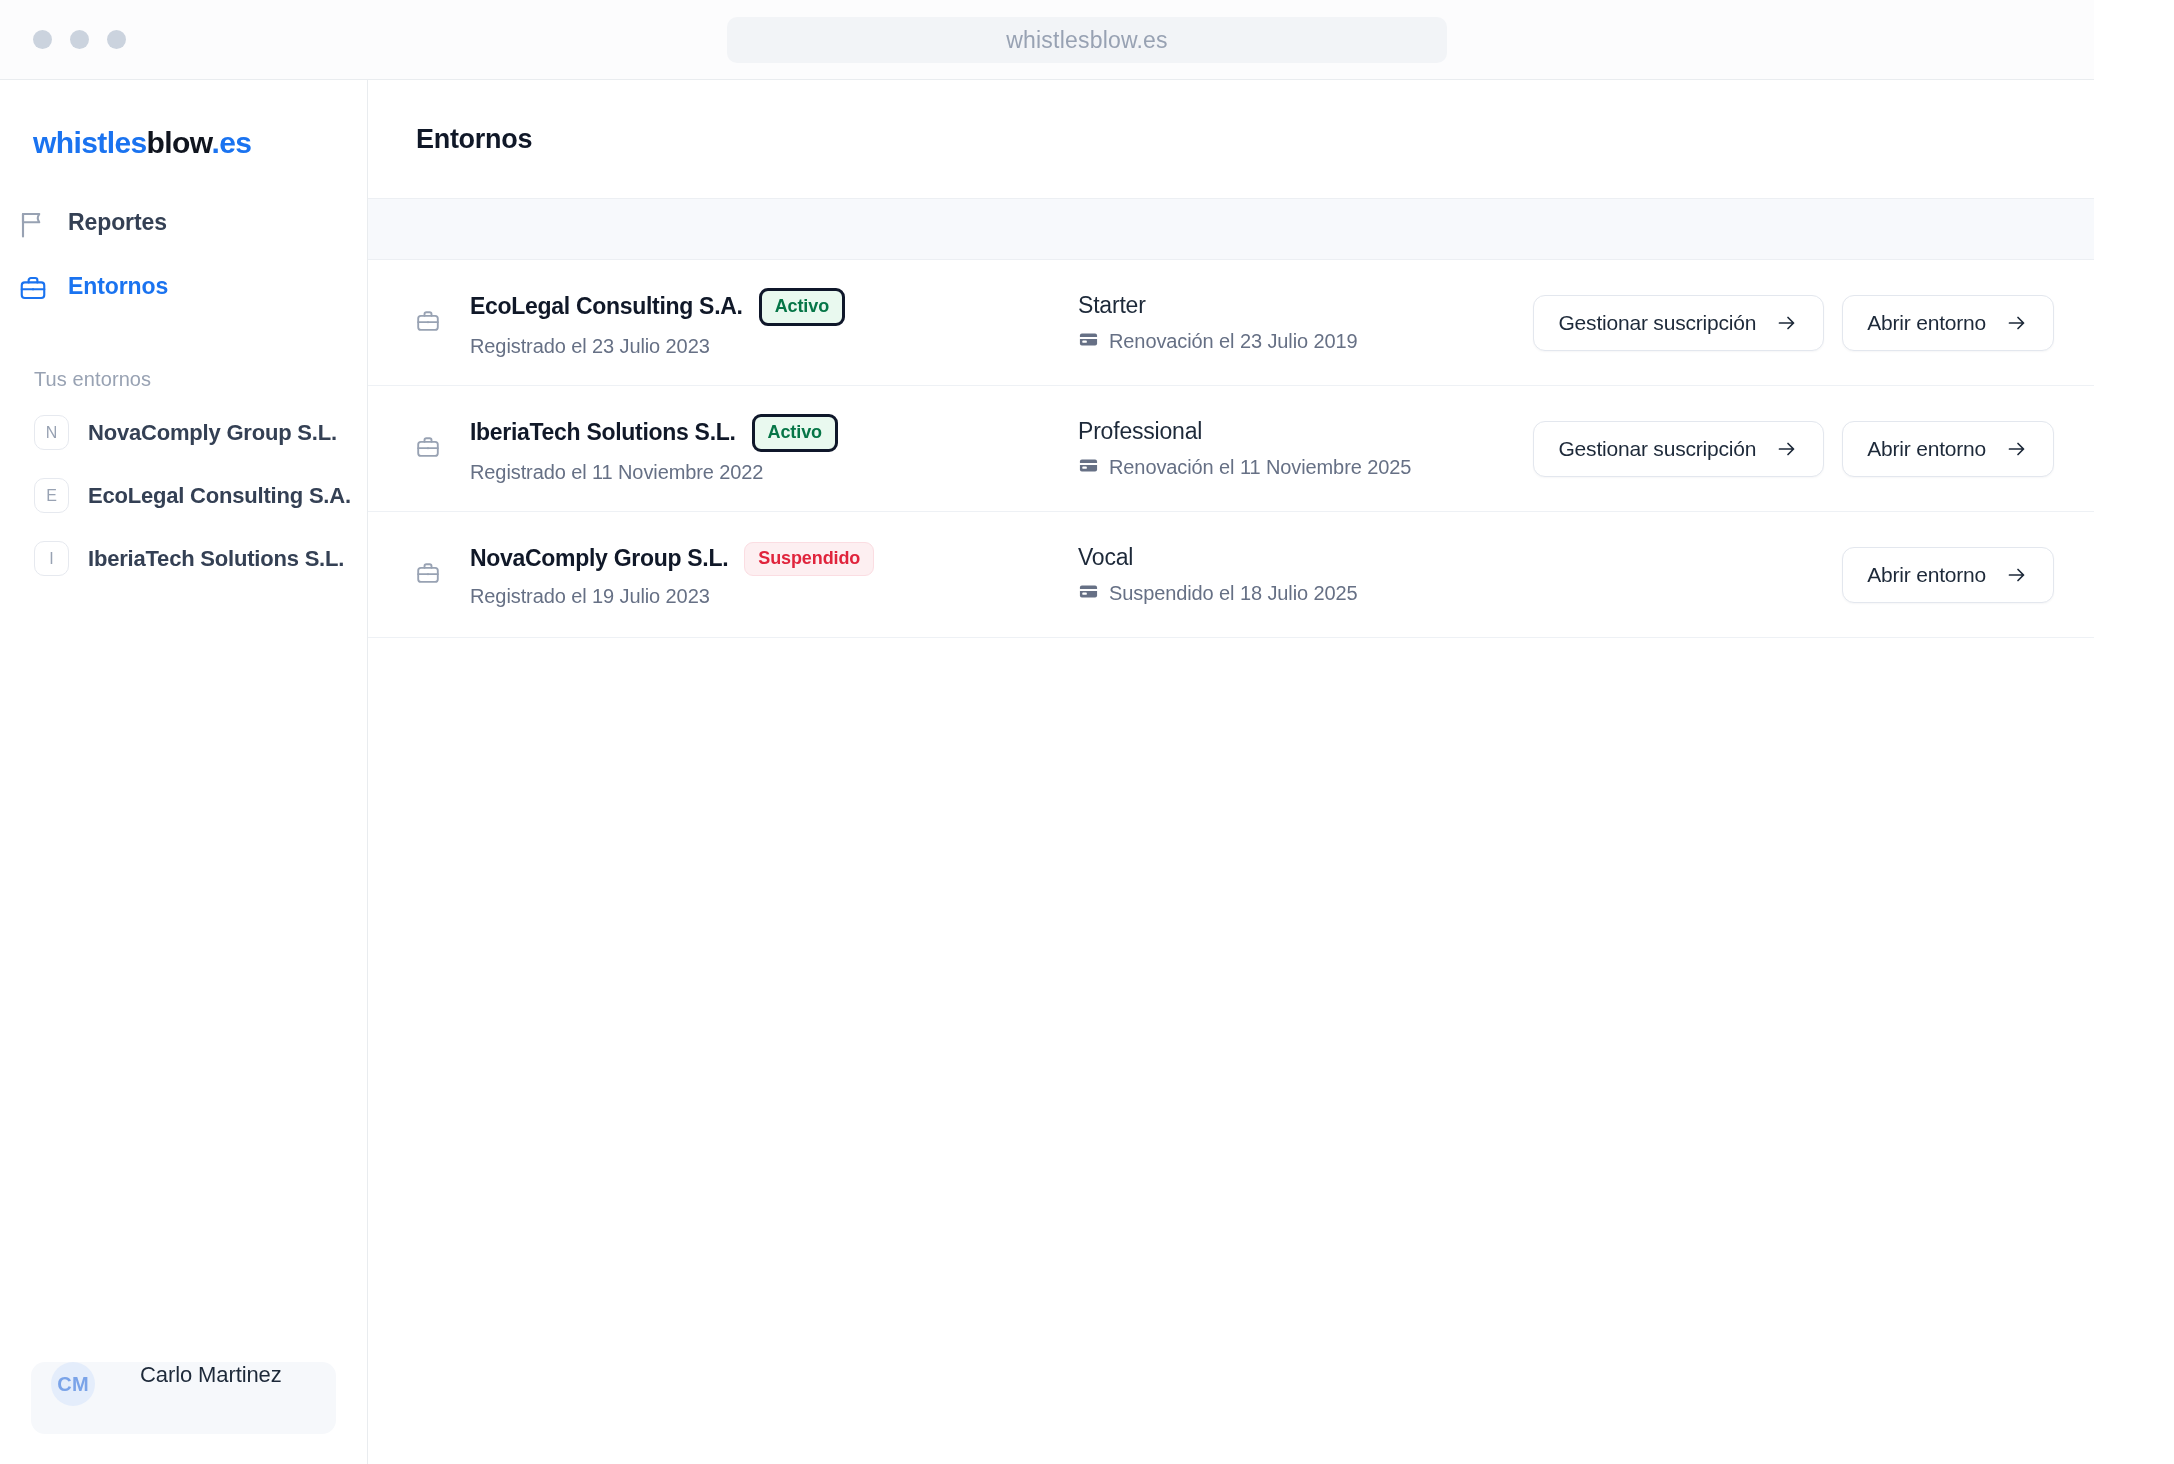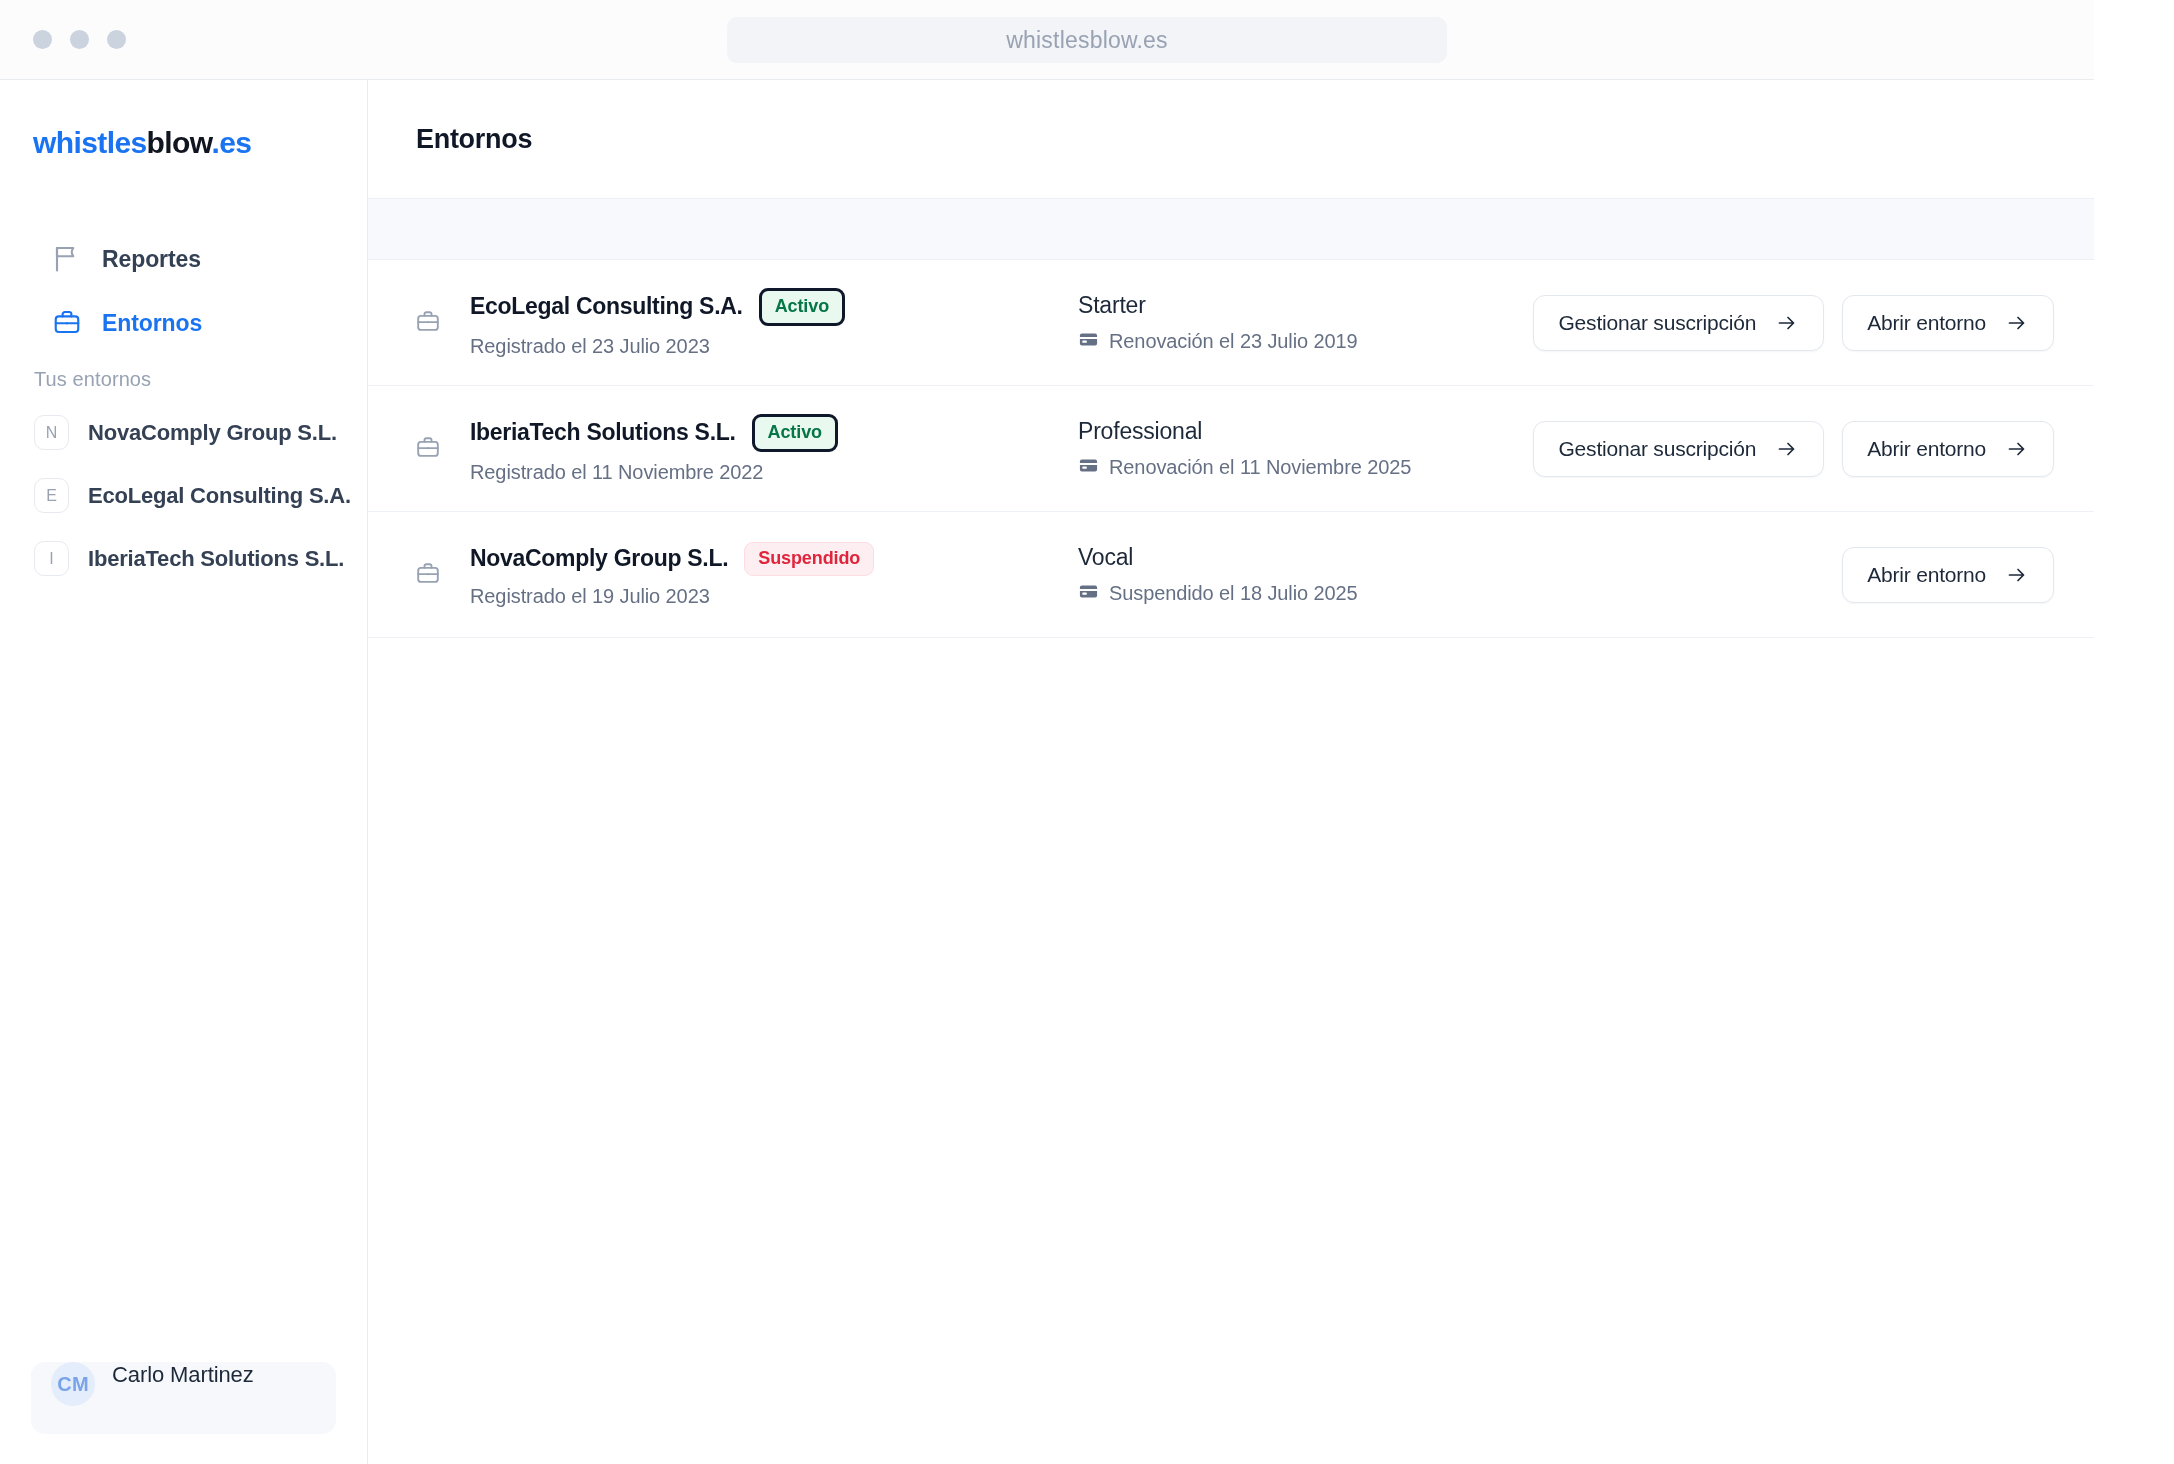--- a/index.html
+++ b/index.html
@@ -87,24 +87,24 @@
   .logo .blue { color: #1a73f0; }
   .logo .dark { color: #10151f; }
 
   .nav {
     margin-top: 49px;
     display: flex;
     flex-direction: column;
   }
   .nav-item {
     display: flex;
-    align-items: flex-end;
+    align-items: flex-start;
     gap: 20px;
     height: 64px;
-    padding-left: 52px;
+    padding-left: 18px;
     cursor: pointer;
   }
   .nav-item .nlabel {
     font-size: 23px;
     font-weight: 600;
     color: #344054;
     letter-spacing: -0.1px;
   }
   .nav-item.active .nlabel { color: #1a73f0; }
   .nav-icon { width: 30px; height: 30px; display: block; flex: 0 0 30px; }
@@ -170,20 +170,21 @@
     font-weight: 600;
     display: flex;
     align-items: center;
     justify-content: center;
     letter-spacing: .3px;
   }
   .user-name {
     font-size: 22px;
     color: #1d2939;
     letter-spacing: -0.1px;
+    margin-left: 28px;
   }
 
   
   .main {
     flex: 1 1 auto;
     background: #ffffff;
     display: flex;
     flex-direction: column;
     min-width: 0;
   }

